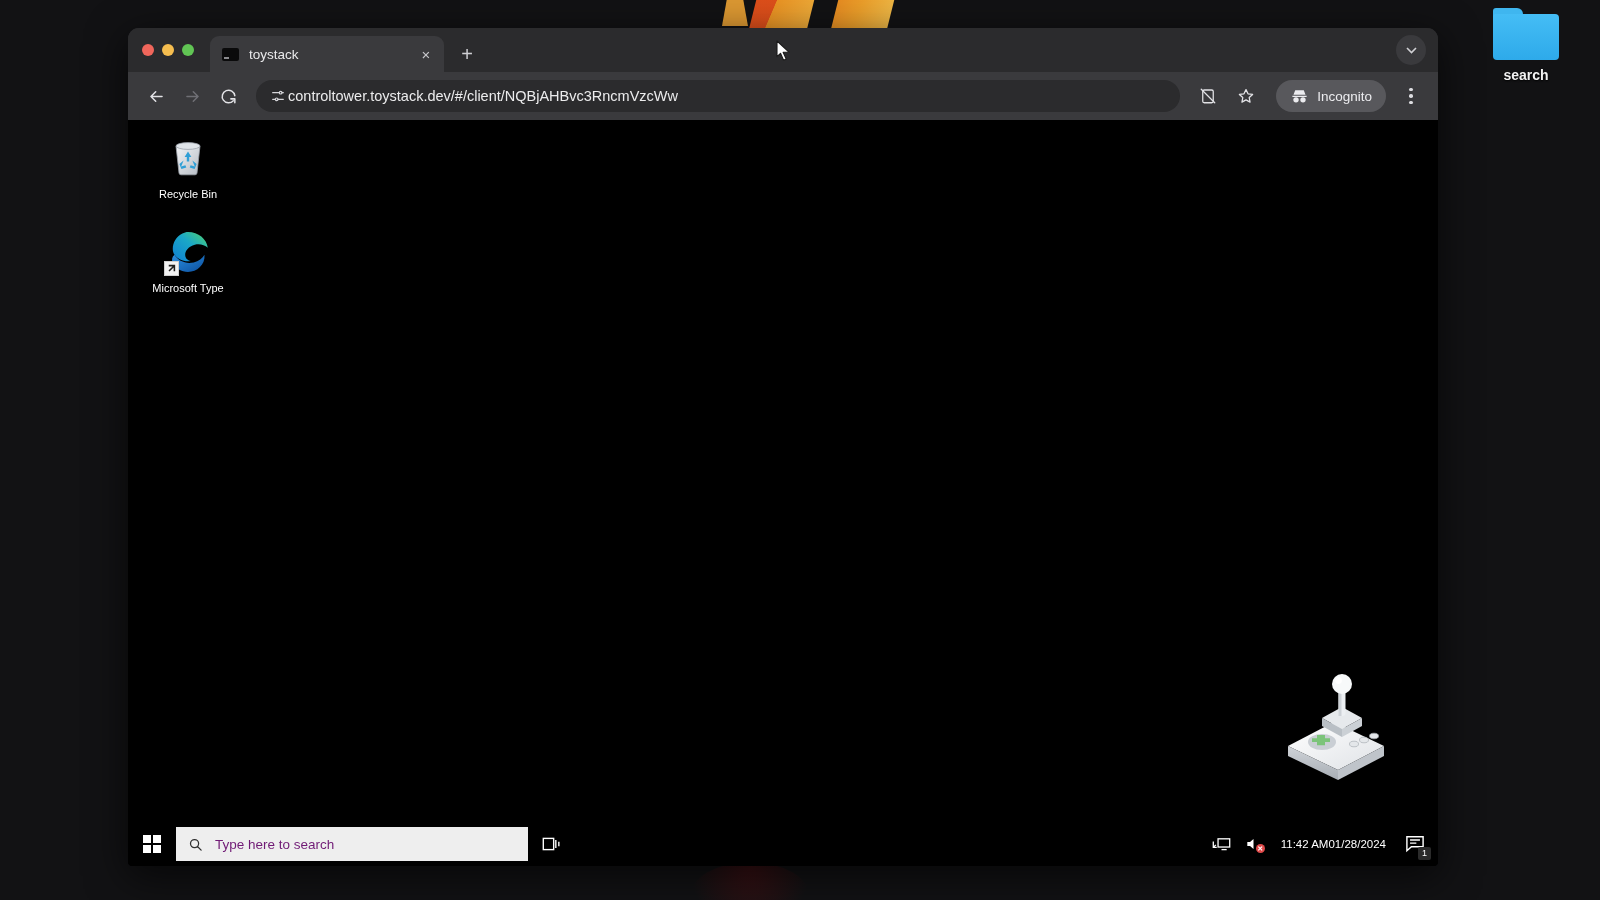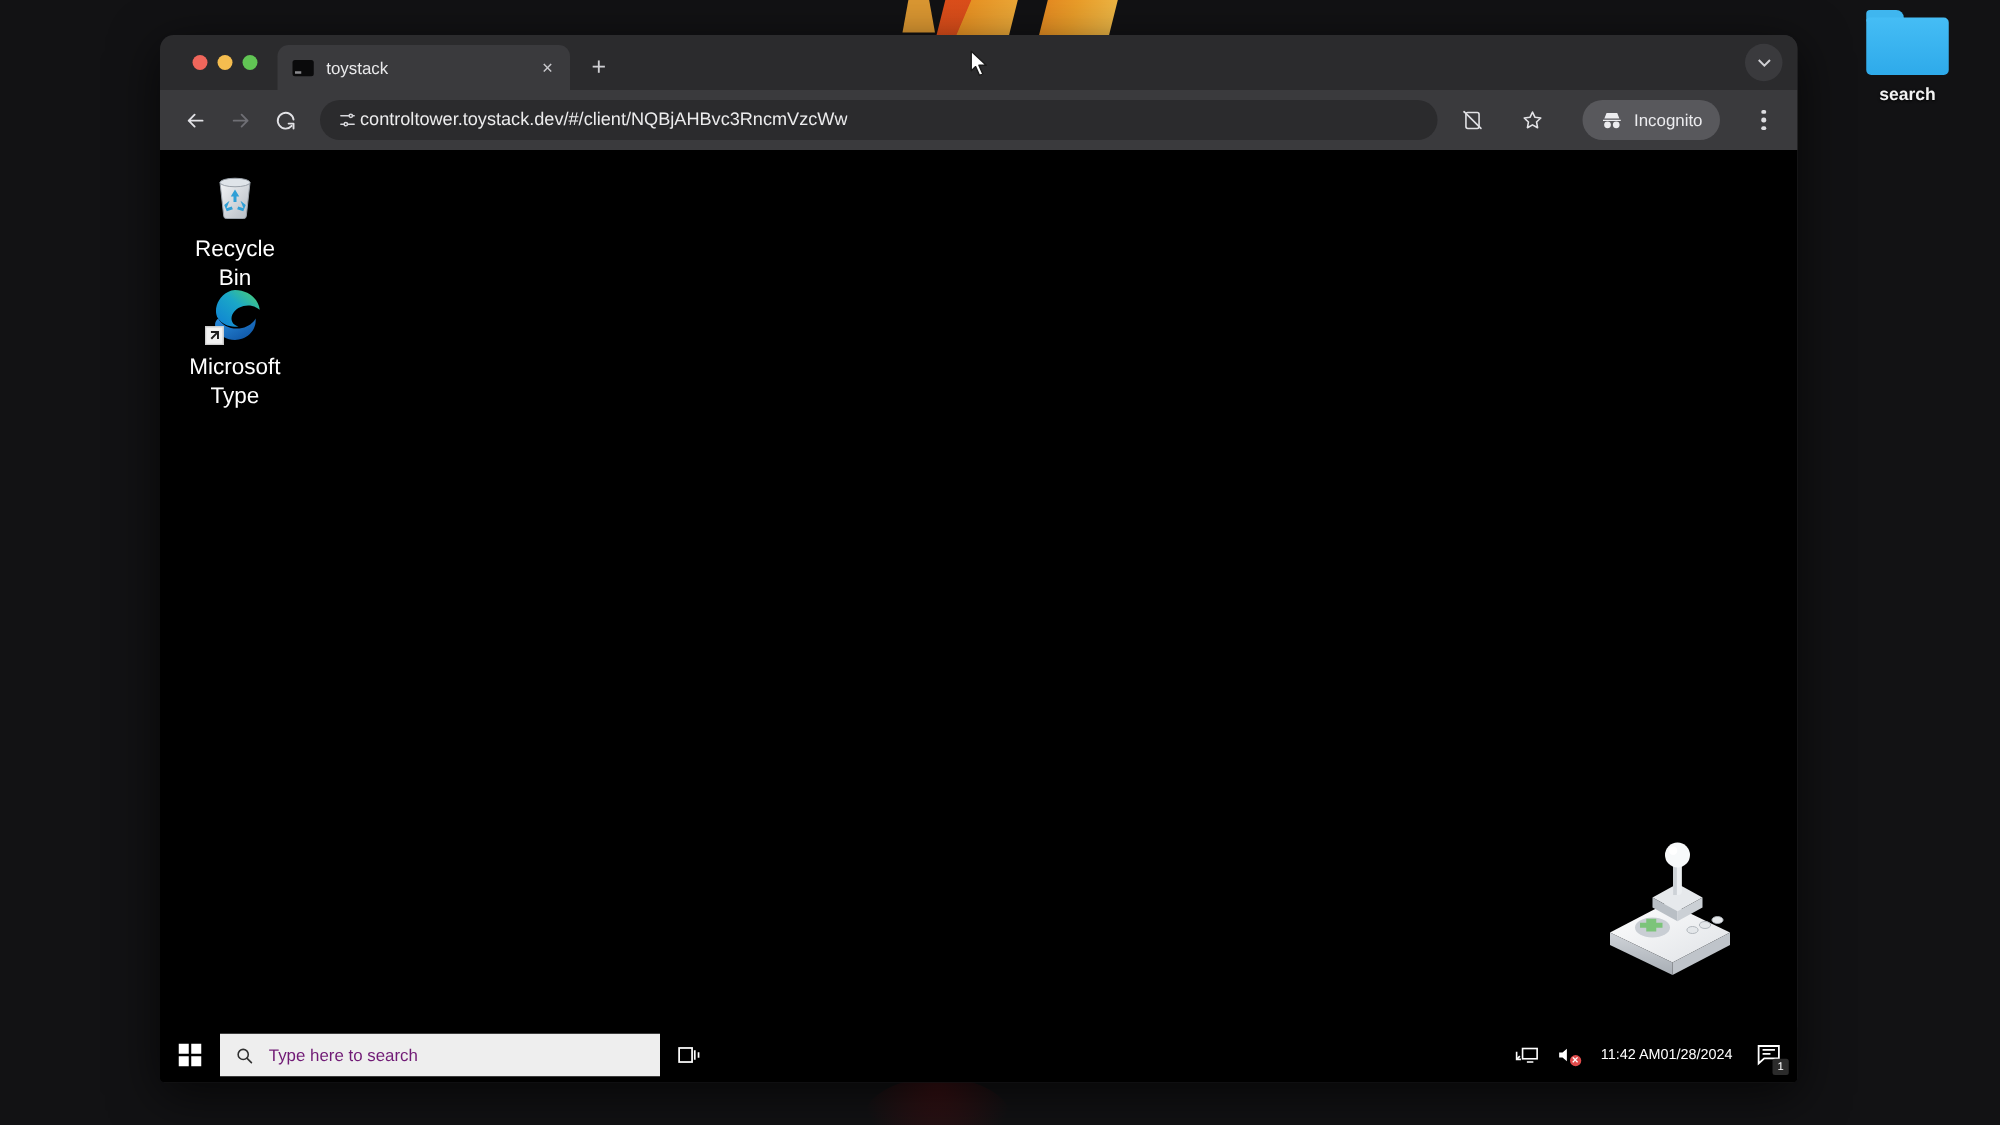--- a/index.html
+++ b/index.html
@@ -108,21 +108,20 @@
   }
 
   
   #tab-strip {
     height: 44px;
     background: #2b2b2d;
     display: flex; align-items: flex-end;
     padding-left: 14px;
     position: relative;
     flex: 0 0 auto;
-    margin-left: 12px;
   }
   #traffic-lights {
     display: flex; align-items: center; gap: 8px;
     height: 44px; padding-right: 16px;
   }
   .traffic-dot { width: 12px; height: 12px; border-radius: 50%; }
   #traffic-close { background: #f0665b; }
   #traffic-min { background: #f5bd4f; }
   #traffic-max { background: #61c554; }
 
@@ -193,21 +192,21 @@
     display: flex; align-items: center;
     padding: 0 14px;
     gap: 2px;
     margin: 0 8px;
     min-width: 0;
   }
   #omnibox-url {
     font-size: 14.5px; color: #ececed;
     white-space: nowrap; overflow: hidden; text-overflow: ellipsis;
   }
-  #toolbar-right { display: flex; align-items: flex-end; gap: 16px; flex: 0 0 auto; }
+  #toolbar-right { display: flex; align-items: flex-end; gap: 6px; flex: 0 0 auto; }
   #incognito-pill {
     height: 32px;
     background: #58585c;
     border-radius: 16px;
     display: flex; align-items: center; gap: 8px;
     padding: 0 14px;
     margin-left: 8px;
     color: #ececef; font-size: 13.5px;
   }
   #browser-menu-button {
@@ -224,21 +223,21 @@
     position: relative;
     overflow: hidden;
   }
 
   
   .desktop-icon {
     position: absolute;
     width: 92px;
     text-align: center;
     color: #fff;
-    font-size: 18px;
+    font-size: 11px;
     line-height: 1.25;
     text-shadow: 0 1px 2px rgba(0,0,0,.9);
   }
   #desktop-icon-recycle-bin { left: 14px; top: 14px; }
   #desktop-icon-edge { left: 14px; top: 108px; }
   .desktop-icon-glyph { width: 48px; height: 48px; margin: 0 auto 6px; position: relative; }
   .desktop-icon-label { display: block; }
 
   
   #joystick-illustration {

